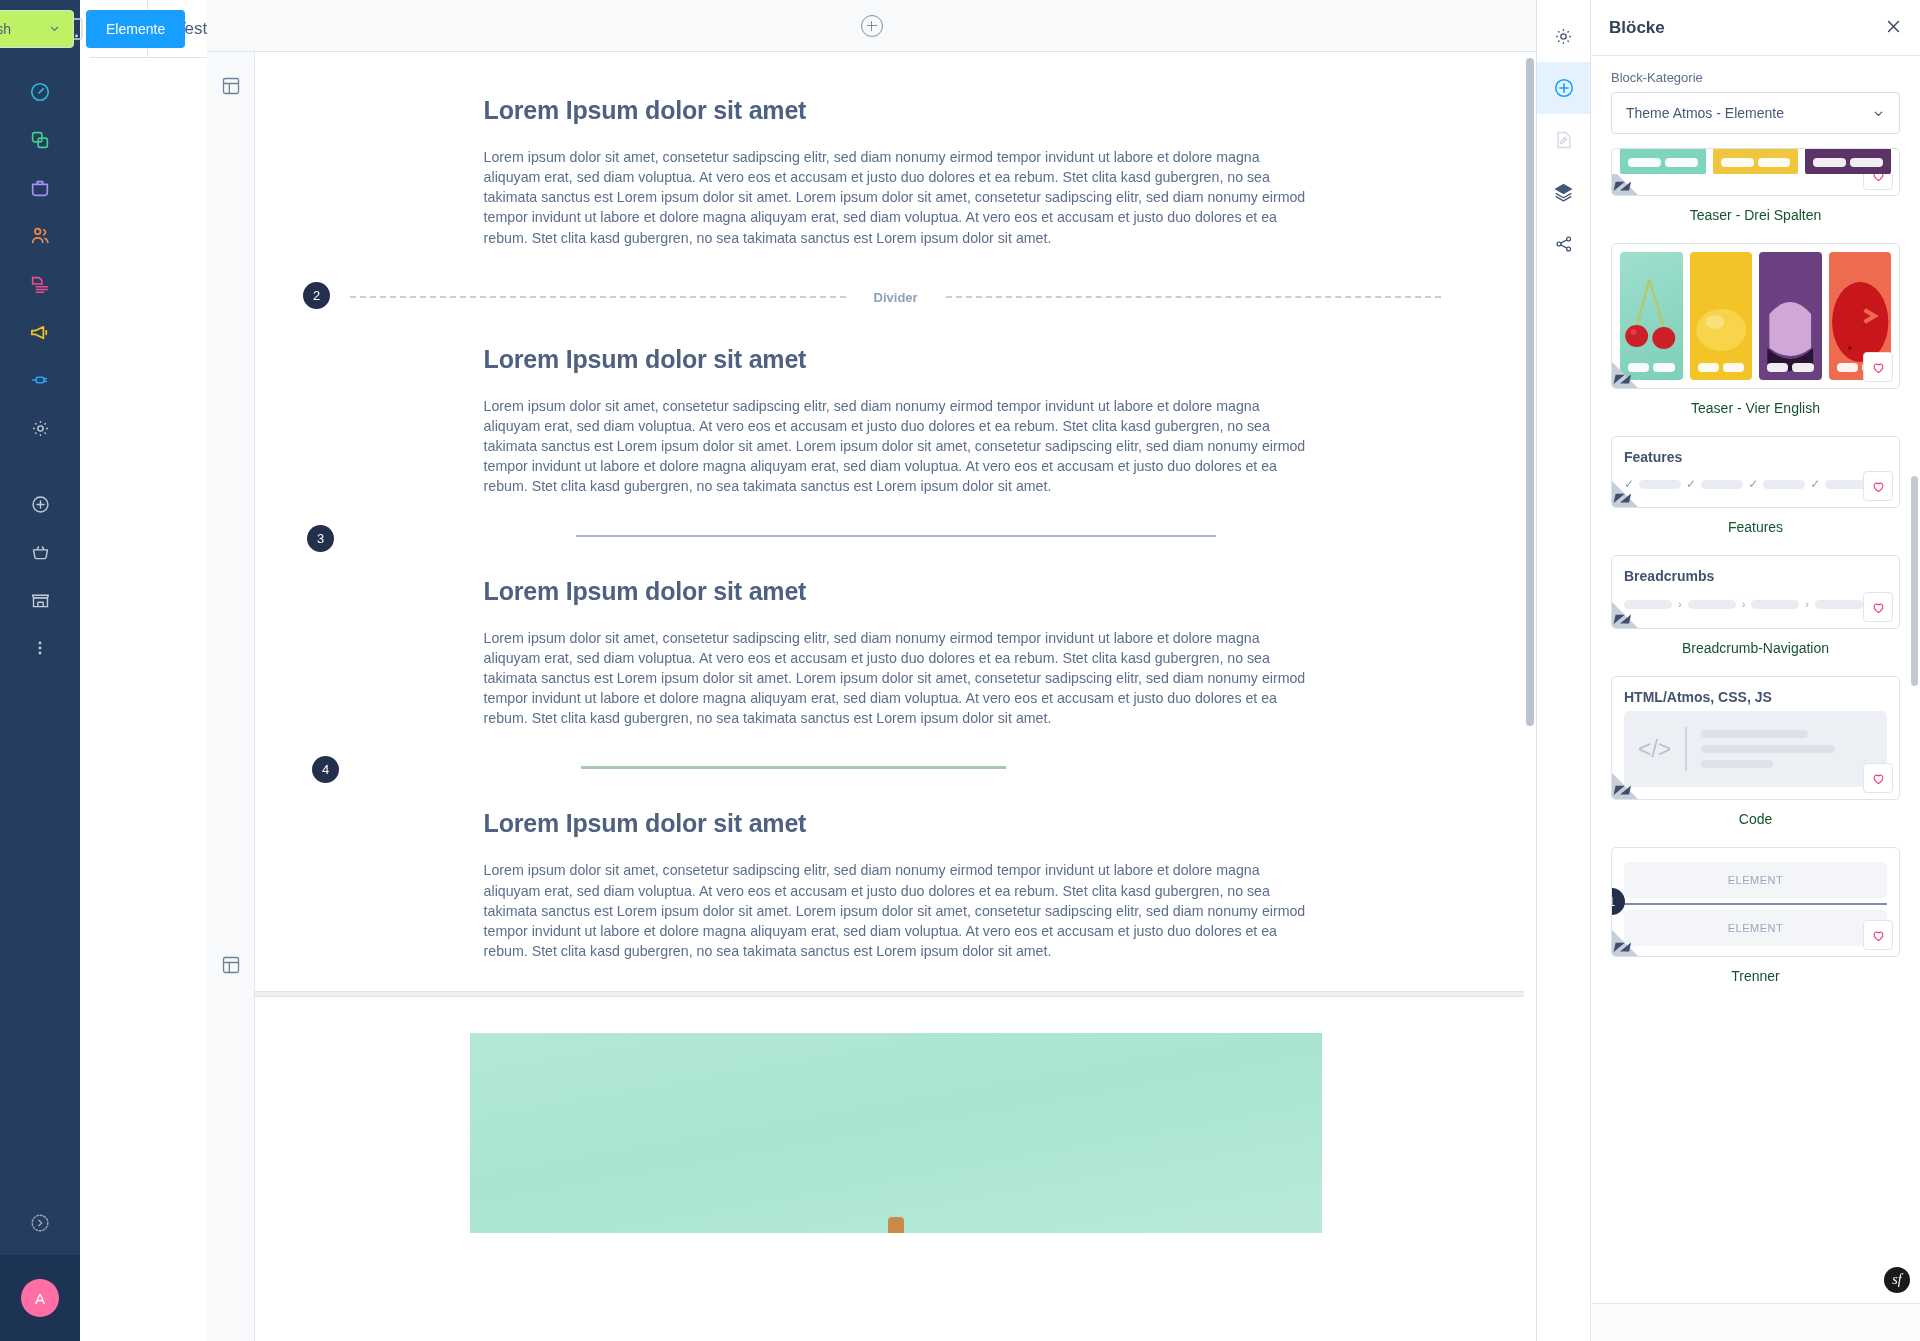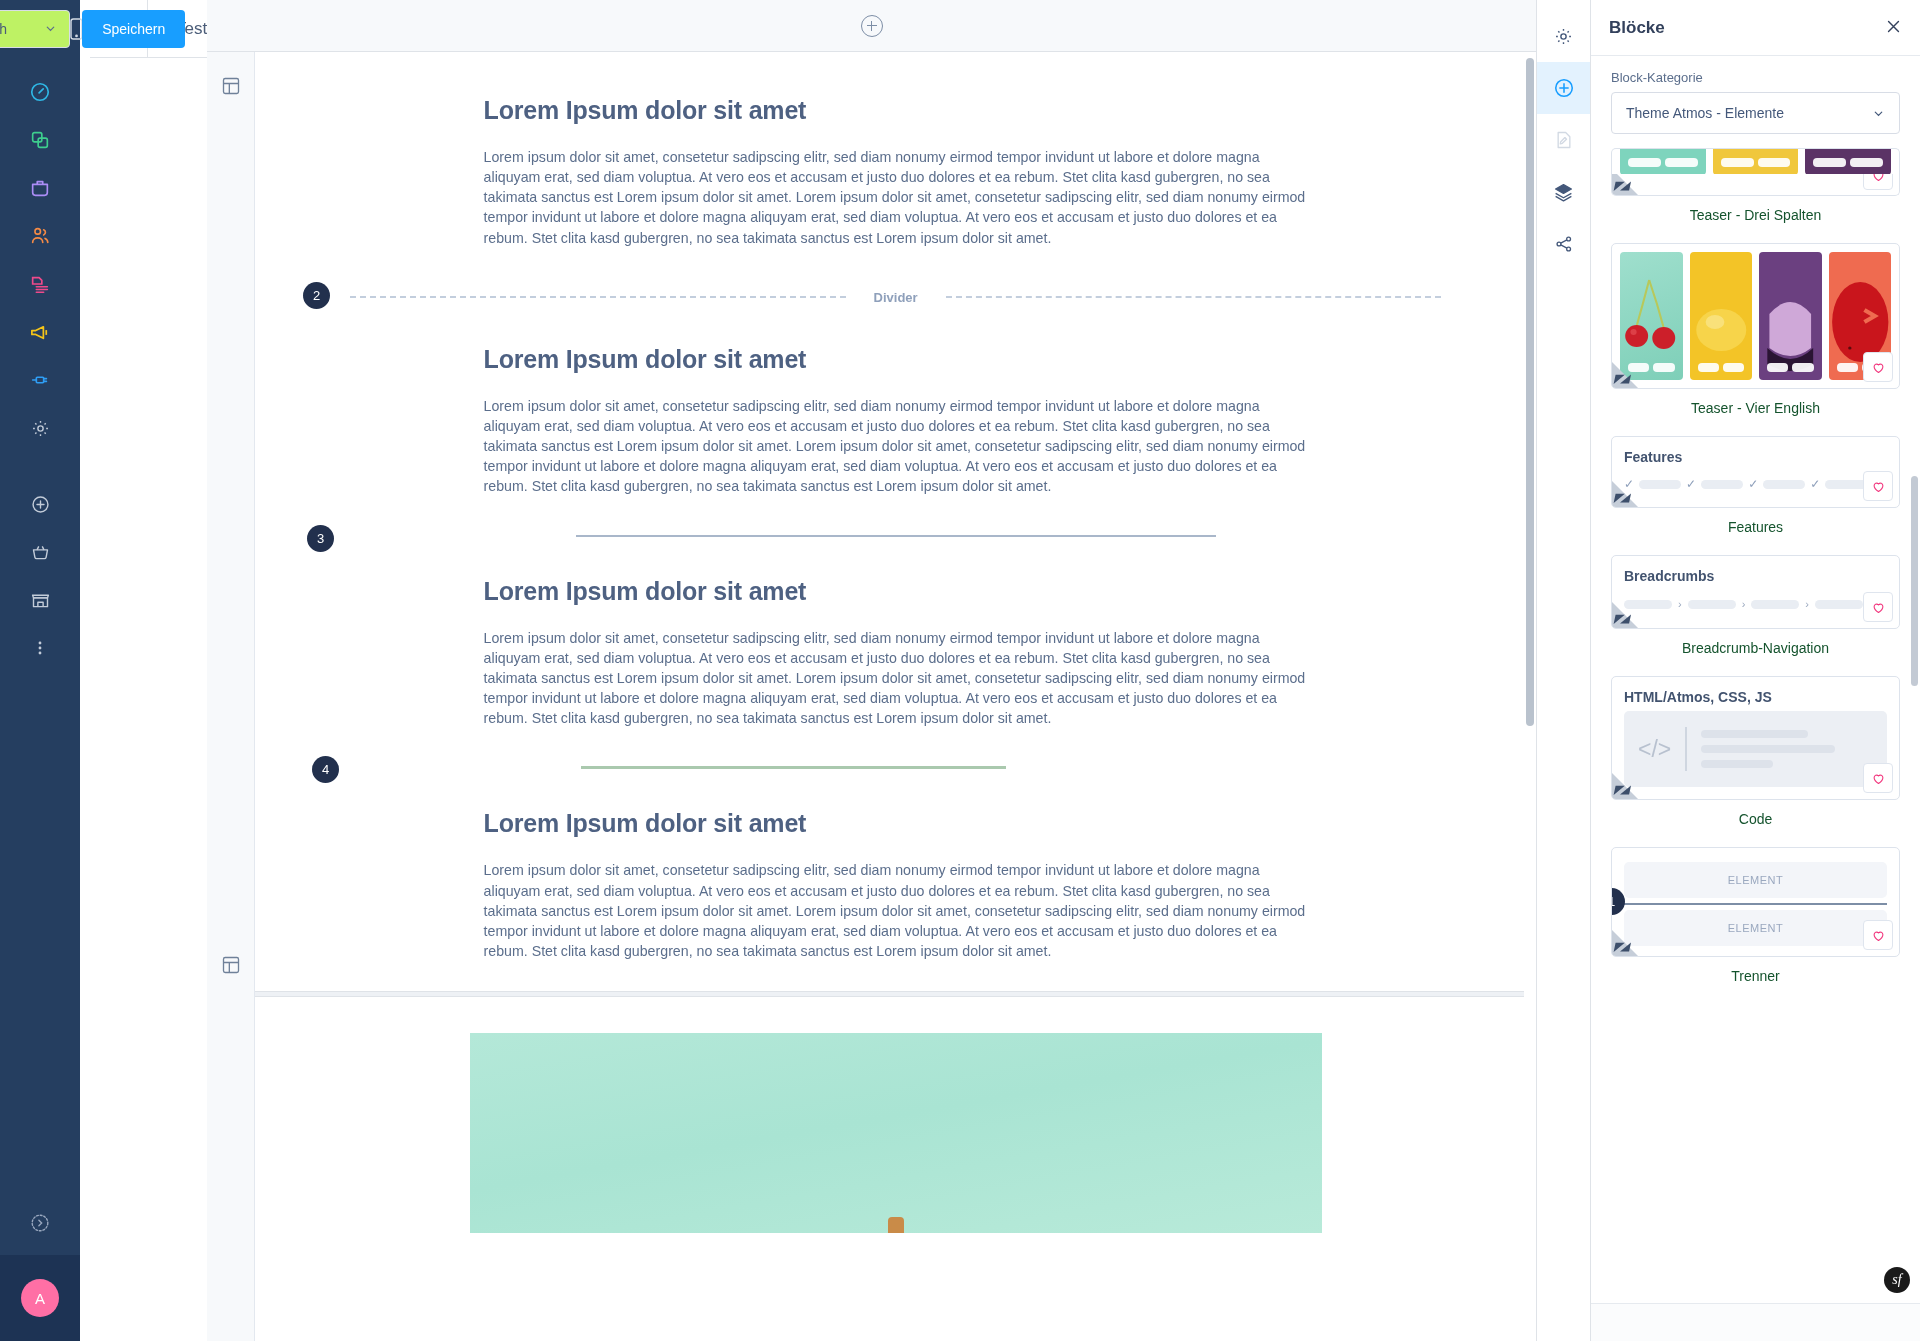--- a/index.html
+++ b/index.html
@@ -393,21 +393,21 @@
         </div>
       </div>
 
       <div class="topbar-right">
         <div class="lang-select">
           <span>English</span>
           <svg width="13" height="13" viewBox="0 0 24 24" fill="none" stroke="#5b6e8c" stroke-width="2.2" stroke-linecap="round">
               <path d="M6 9.5l6 6 6-6"></path>
             </svg>
         </div>
-        <button class="save-btn">Speichern</button>
+        <button class="save-btn">Elemente</button>
       </div>
     </div>
 
     <div class="workspace">
 
       <div class="canvas-wrap">
         <div class="add-section-bar">
           <div class="plus-circle"></div>
         </div>
 

